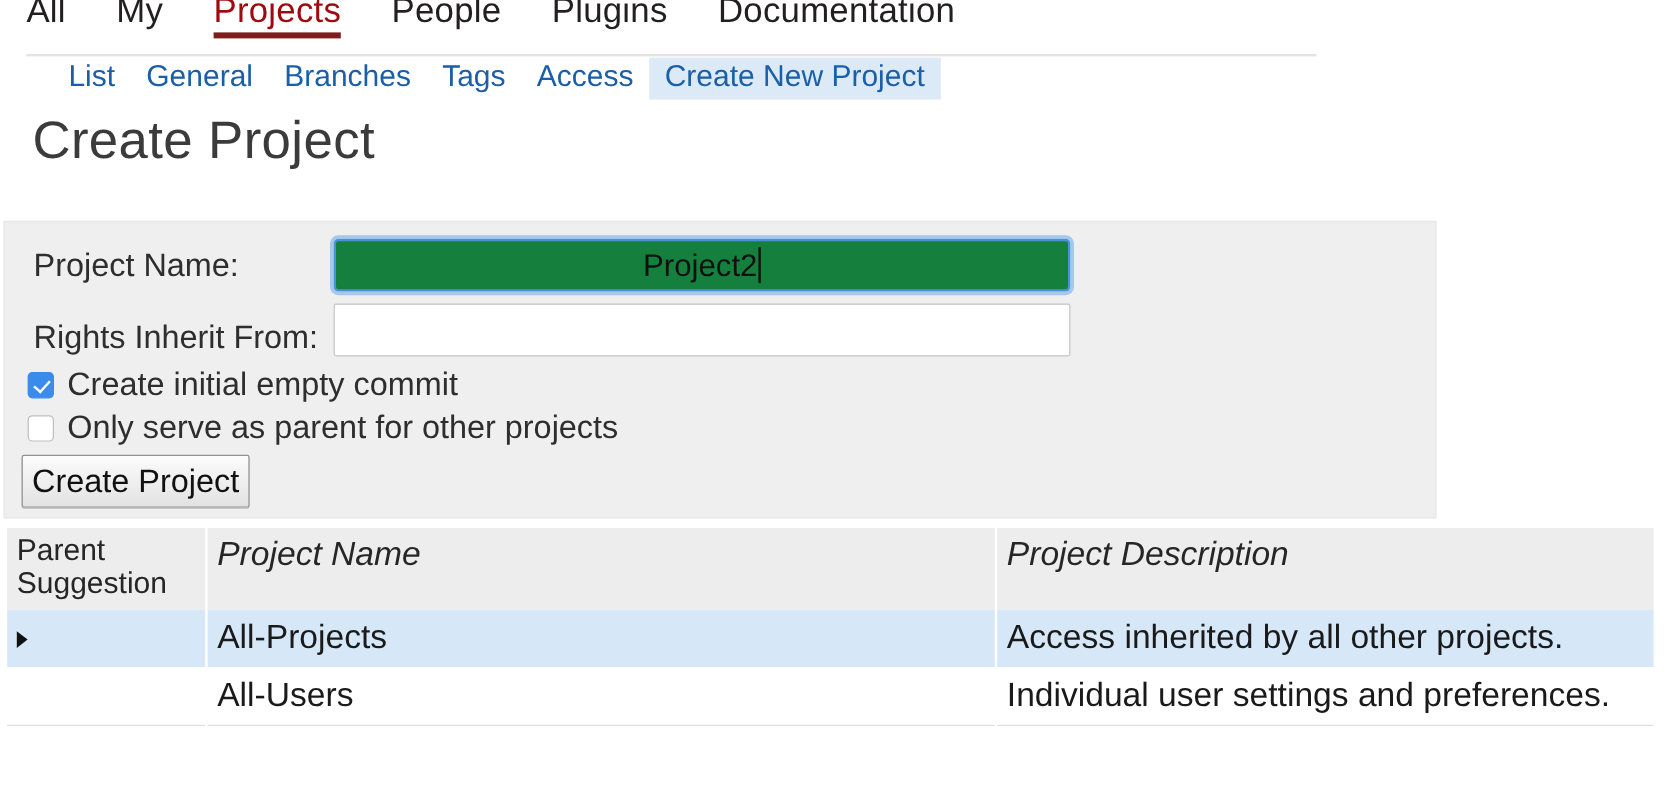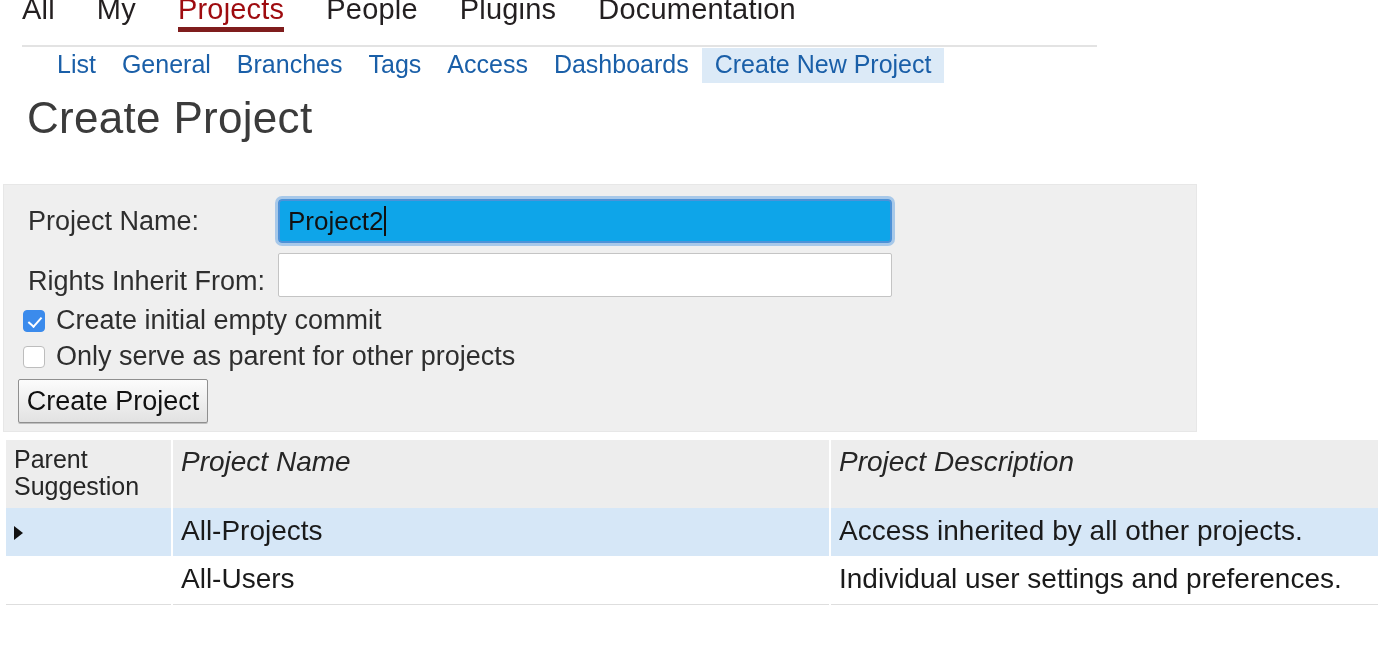--- a/index.html
+++ b/index.html
@@ -240,27 +240,28 @@
     background: #111;
     vertical-align: -6px;
     margin-left: 1px;
   }
   #project-name-display {
     width: 614px;
     height: 44px;
     border: 2px solid #4c92d8;
     border-radius: 4px;
     outline: 3px solid rgba(108,168,228,0.55);
-    background: #0ea5e9;
+    background: #15803d;
     font-size: 26px;
     color: #111;
     display: flex;
     align-items: center;
     padding: 0 8px;
     cursor: text;
+    justify-content: center;
   }
   #rights-inherit-display {
     width: 614px;
     height: 44px;
     border: 1px solid #c4c4c4;
     border-radius: 2px;
     background: #ffffff;
     cursor: text;
   }
 </style>
@@ -278,21 +279,20 @@
   </div>
   <div id="nav-divider"></div>
 </div>
 
 <div id="sub-nav">
   <div class="sub-tab">List</div>
   <div class="sub-tab">General</div>
   <div class="sub-tab">Branches</div>
   <div class="sub-tab">Tags</div>
   <div class="sub-tab">Access</div>
-  <div class="sub-tab">Dashboards</div>
   <div class="sub-tab active">Create New Project</div>
 </div>
 
 <div id="page-title">Create Project</div>
 
 <div id="form-panel">
 
   <div class="form-row" id="row-project-name">
     <div class="field-label">Project Name:</div>
     <div id="project-name-display">

